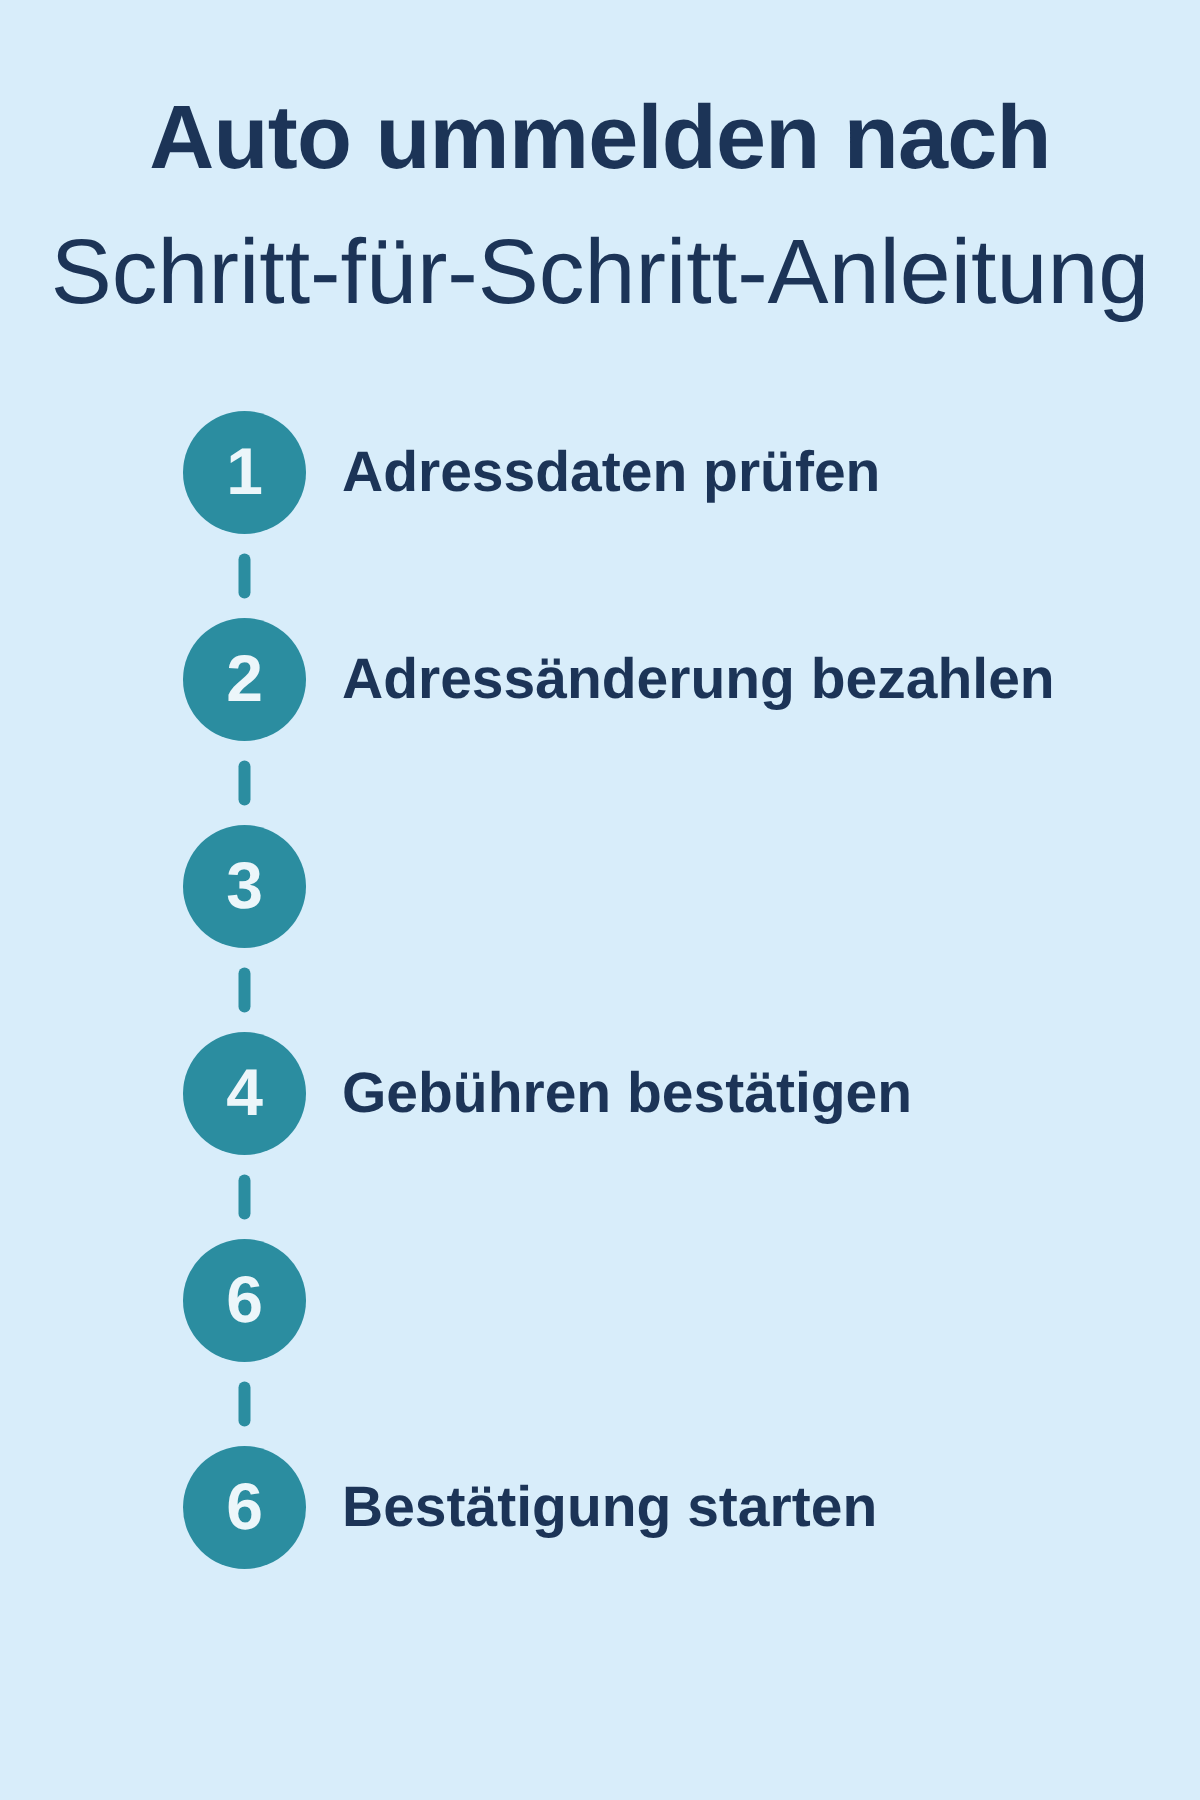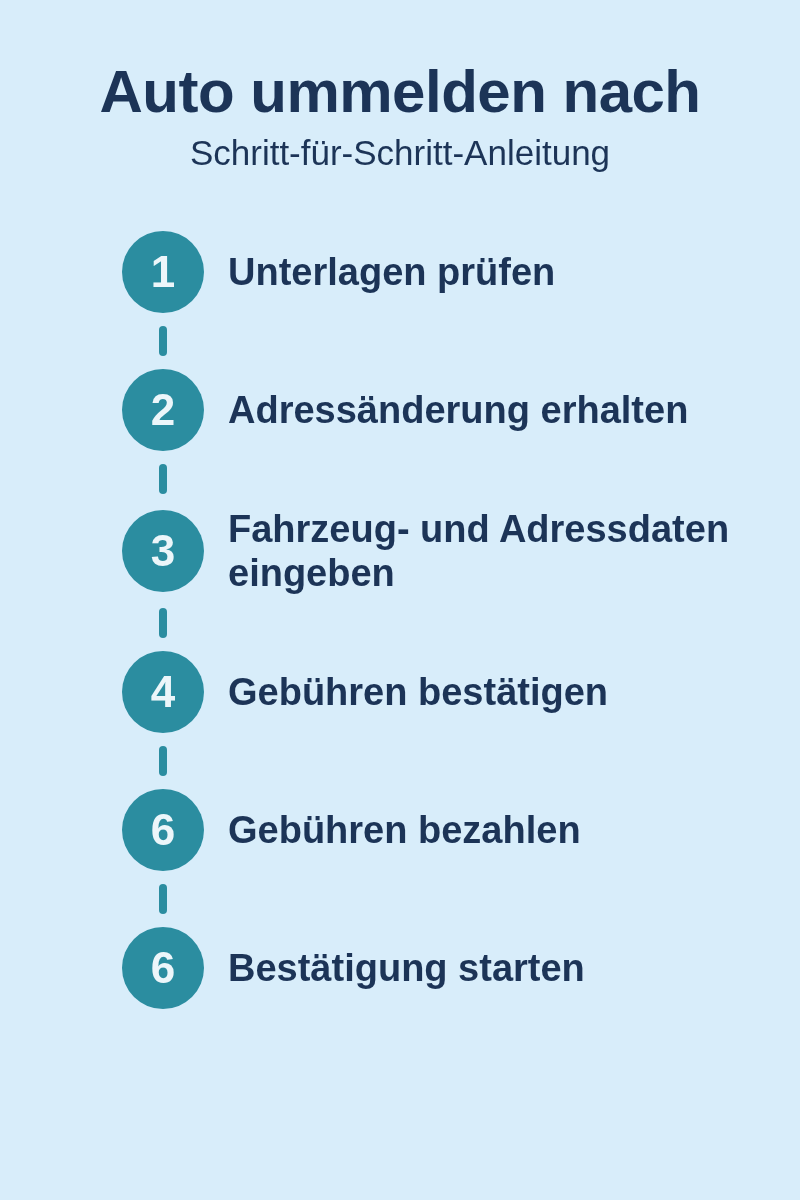--- a/index.html
+++ b/index.html
@@ -17,23 +17,23 @@
     text-align: center;
     font-size: 60px;
     font-weight: 800;
     line-height: 1.12;
     letter-spacing: -0.5px;
     color: var(--navy, #1c3457);
   }
   .title-line { display: block; margin-top: 27px; }
 
   .subtitle {
-    margin-top: 8px;
+    margin-top: 21px;
     text-align: center;
-    font-size: 35px;
+    font-size: 61px;
     font-weight: 500;
     color: var(--navy, #1c3457);
   }
 
   .steps {
     margin: 58px 0 0 122px;
   }
   .step {
     display: flex;
     align-items: center;
@@ -78,57 +78,55 @@
     <span class="title-line">Auto ummelden nach</span>
   </h1>
 
   <div class="subtitle">Schritt-für-Schritt-Anleitung</div>
 
   <div class="steps" id="steps">
   <div class="step">
     <div class="badge">
       <span class="num">1</span>
     </div>
-    <div class="label">Unterlagen prüfen</div>
+    <div class="label">Adressdaten prüfen</div>
   </div>
 
   <div class="connector"></div>
 
   <div class="step">
     <div class="badge">
       <span class="num">2</span>
     </div>
-    <div class="label">Adressänderung erhalten</div>
+    <div class="label">Adressänderung bezahlen</div>
   </div>
 
   <div class="connector"></div>
 
   <div class="step">
     <div class="badge">
       <span class="num">3</span>
     </div>
-    <div class="label">Fahrzeug- und Adressdaten eingeben</div>
   </div>
 
   <div class="connector"></div>
 
   <div class="step">
     <div class="badge">
       <span class="num">4</span>
     </div>
     <div class="label">Gebühren bestätigen</div>
   </div>
 
   <div class="connector"></div>
 
   <div class="step">
     <div class="badge">
       <span class="num">6</span>
     </div>
-    <div class="label">Gebühren bezahlen</div>
   </div>
 
   <div class="connector"></div>
 
   <div class="step">
     <div class="badge">
       <span class="num">6</span>
     </div>
     <div class="label">Bestätigung starten</div>
   </div>

